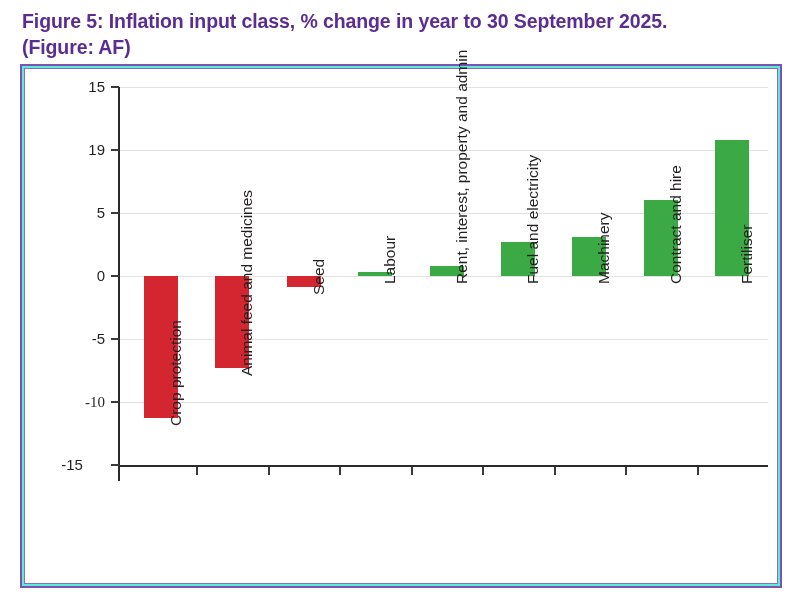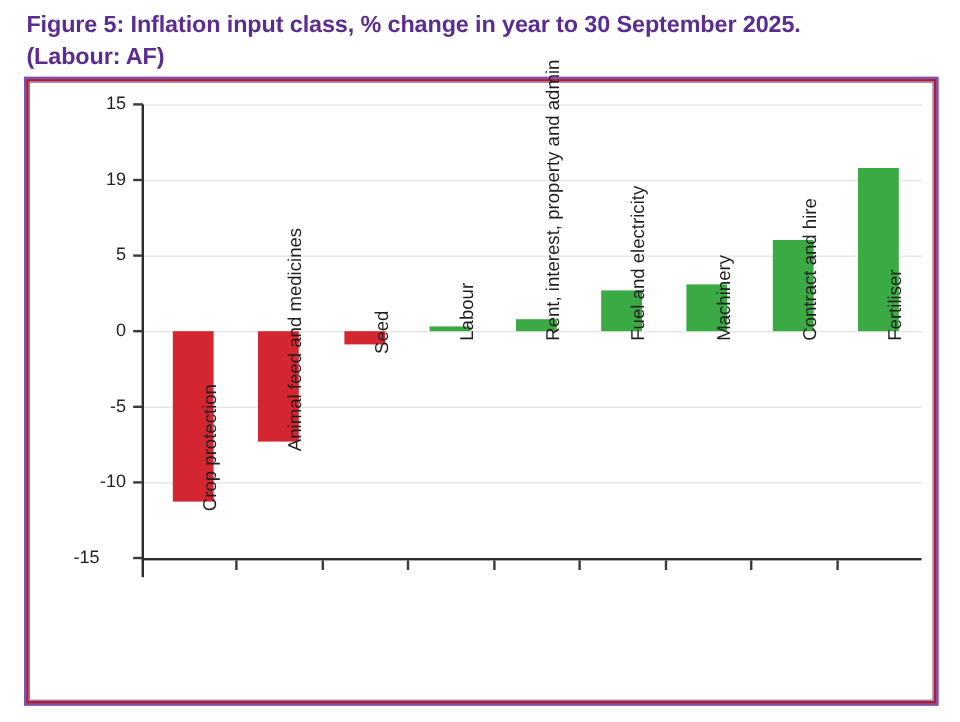--- a/index.html
+++ b/index.html
@@ -37,21 +37,21 @@
 
   
   #chart-frame {
     position: absolute;
     left: 20px;
     top: 64px;
     width: 762px;
     height: 524px;
     box-sizing: border-box;
     border: 2px solid #7B53B5;
-    background: #b91c1c;
+    background: #5eead4;
     padding: 2px;
   }
   #chart-frame-inner {
     position: relative;
     width: 100%;
     height: 100%;
     box-sizing: border-box;
     border: 1px solid #8E6BC4;
     background: #ffffff;
   }
@@ -134,21 +134,21 @@
     line-height: 15px;
   }
 </style>
 </head>
 <body>
 
 <div id="page">
 
   <div id="figure-title">
     <span class="line">Figure 5: Inflation input class, % change in year to 30 September 2025.</span>
-    <span class="line">(Labour: AF)</span>
+    <span class="line">(Figure: AF)</span>
   </div>
 
   <div id="chart-frame">
     <div id="chart-frame-inner">
 
       <div id="gridlines">
           <div class="gridline" style="top: 18px;"></div>
           <div class="gridline" style="top: 81px;"></div>
           <div class="gridline" style="top: 144px;"></div>
           <div class="gridline" style="top: 207px;"></div>
@@ -175,21 +175,21 @@
           <div class="ytick-label" style="top: 11px;">15</div>
           <div class="ytick-mark" style="top: 80px;"></div>
           <div class="ytick-label" style="top: 74px;">19</div>
           <div class="ytick-mark" style="top: 143px;"></div>
           <div class="ytick-label" style="top: 137px;">5</div>
           <div class="ytick-mark" style="top: 206px;"></div>
           <div class="ytick-label" style="top: 200px;">0</div>
           <div class="ytick-mark" style="top: 269px;"></div>
           <div class="ytick-label" style="top: 263px;">-5</div>
           <div class="ytick-mark" style="top: 332px;"></div>
-          <div class="ytick-label" style="top: 326px;">-10</div>
+          <div class="ytick-label" style="top: 326px; font-family: Liberation Serif, serif;">-10</div>
           <div class="ytick-mark" style="top: 395px;"></div>
           <div class="ytick-label" style="top: 389px; text-align: center;">-15</div>
         </div>
       <div id="x-tick-marks">
           <div class="xtick-mark" style="left: 171.444px;"></div>
           <div class="xtick-mark" style="left: 242.889px;"></div>
           <div class="xtick-mark" style="left: 314.333px;"></div>
           <div class="xtick-mark" style="left: 385.778px;"></div>
           <div class="xtick-mark" style="left: 457.222px;"></div>
           <div class="xtick-mark" style="left: 528.667px;"></div>

